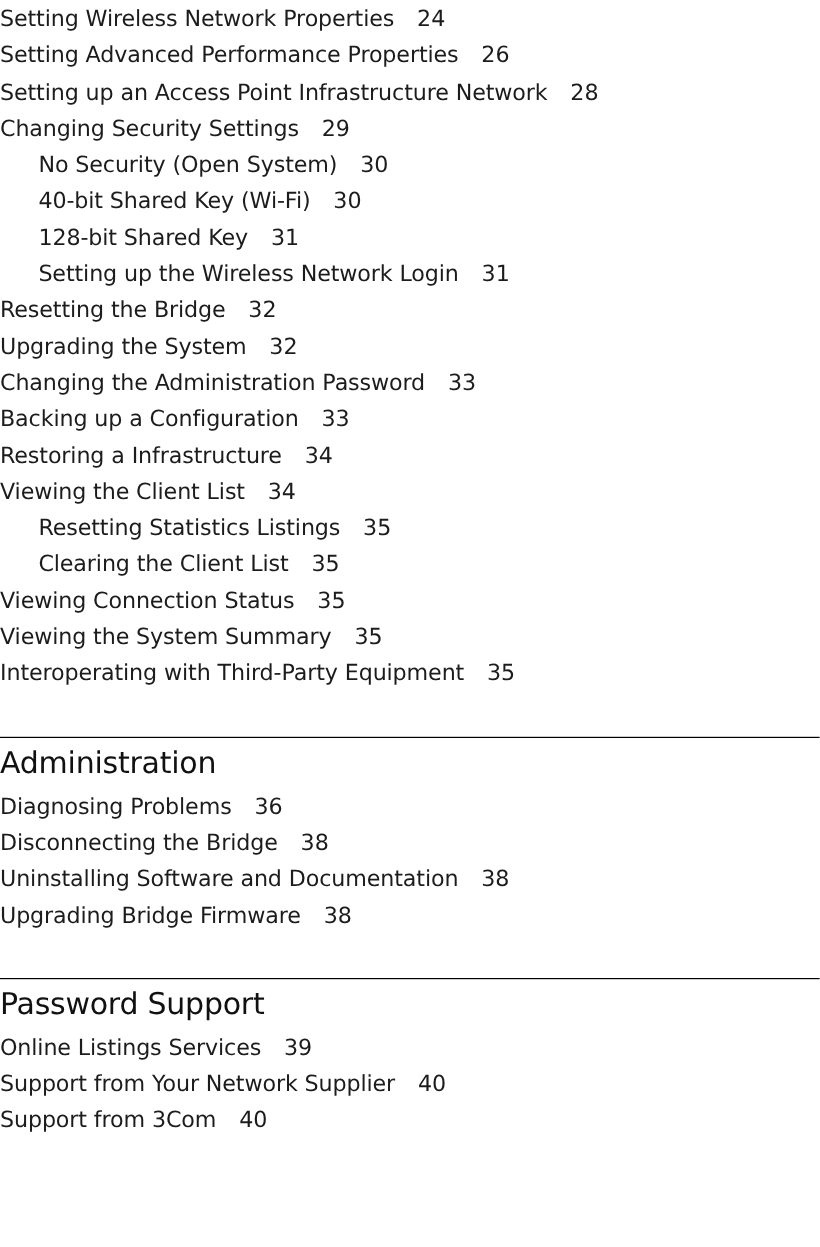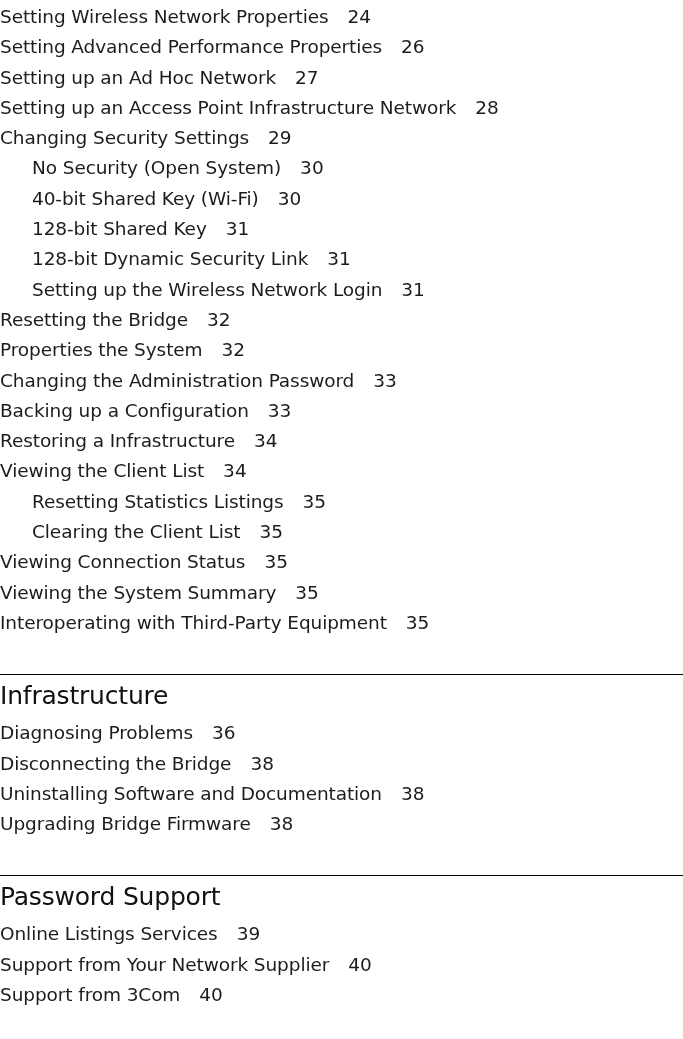--- a/index.html
+++ b/index.html
@@ -71,46 +71,44 @@
   }
 </style>
 </head>
 <body>
 
 <div class="page">
 
   <ul class="toc-list first-list" id="top-entries">
       <li class="toc-entry level-1"><span class="label">Setting Wireless Network Properties</span><span class="pagenum">24</span></li>
       <li class="toc-entry level-1"><span class="label">Setting Advanced Performance Properties</span><span class="pagenum">26</span></li>
-      <li class="toc-entry level-1"><span class="label">Setting up an Ad Hoc Network</span><span class="pagenum">27</span></li>
       <li class="toc-entry level-1"><span class="label">Setting up an Access Point Infrastructure Network</span><span class="pagenum">28</span></li>
       <li class="toc-entry level-1"><span class="label">Changing Security Settings</span><span class="pagenum">29</span></li>
       <li class="toc-entry level-2"><span class="label">No Security (Open System)</span><span class="pagenum">30</span></li>
       <li class="toc-entry level-2"><span class="label">40-bit Shared Key (Wi-Fi)</span><span class="pagenum">30</span></li>
       <li class="toc-entry level-2"><span class="label">128-bit Shared Key</span><span class="pagenum">31</span></li>
-      <li class="toc-entry level-2"><span class="label">128-bit Dynamic Security Link</span><span class="pagenum">31</span></li>
       <li class="toc-entry level-2"><span class="label">Setting up the Wireless Network Login</span><span class="pagenum">31</span></li>
       <li class="toc-entry level-1"><span class="label">Resetting the Bridge</span><span class="pagenum">32</span></li>
-      <li class="toc-entry level-1"><span class="label">Properties the System</span><span class="pagenum">32</span></li>
+      <li class="toc-entry level-1"><span class="label">Upgrading the System</span><span class="pagenum">32</span></li>
       <li class="toc-entry level-1"><span class="label">Changing the Administration Password</span><span class="pagenum">33</span></li>
       <li class="toc-entry level-1"><span class="label">Backing up a Configuration</span><span class="pagenum">33</span></li>
       <li class="toc-entry level-1"><span class="label">Restoring a Infrastructure</span><span class="pagenum">34</span></li>
       <li class="toc-entry level-1"><span class="label">Viewing the Client List</span><span class="pagenum">34</span></li>
       <li class="toc-entry level-2"><span class="label">Resetting Statistics Listings</span><span class="pagenum">35</span></li>
       <li class="toc-entry level-2"><span class="label">Clearing the Client List</span><span class="pagenum">35</span></li>
       <li class="toc-entry level-1"><span class="label">Viewing Connection Status</span><span class="pagenum">35</span></li>
       <li class="toc-entry level-1"><span class="label">Viewing the System Summary</span><span class="pagenum">35</span></li>
       <li class="toc-entry level-1"><span class="label">Interoperating with Third-Party Equipment</span><span class="pagenum">35</span></li>
     </ul>
 
   <div id="sections">
       <div class="gap-before-section"></div>
       <div class="section-block">
         <hr class="section-rule">
-        <h2 class="section-title">Infrastructure</h2>
+        <h2 class="section-title">Administration</h2>
         <ul class="toc-list">
           <li class="toc-entry level-1"><span class="label">Diagnosing Problems</span><span class="pagenum">36</span></li>
           <li class="toc-entry level-1"><span class="label">Disconnecting the Bridge</span><span class="pagenum">38</span></li>
           <li class="toc-entry level-1"><span class="label">Uninstalling Software and Documentation</span><span class="pagenum">38</span></li>
           <li class="toc-entry level-1"><span class="label">Upgrading Bridge Firmware</span><span class="pagenum">38</span></li>
         </ul>
       </div>
       <div class="gap-before-section"></div>
       <div class="section-block">
         <hr class="section-rule">

